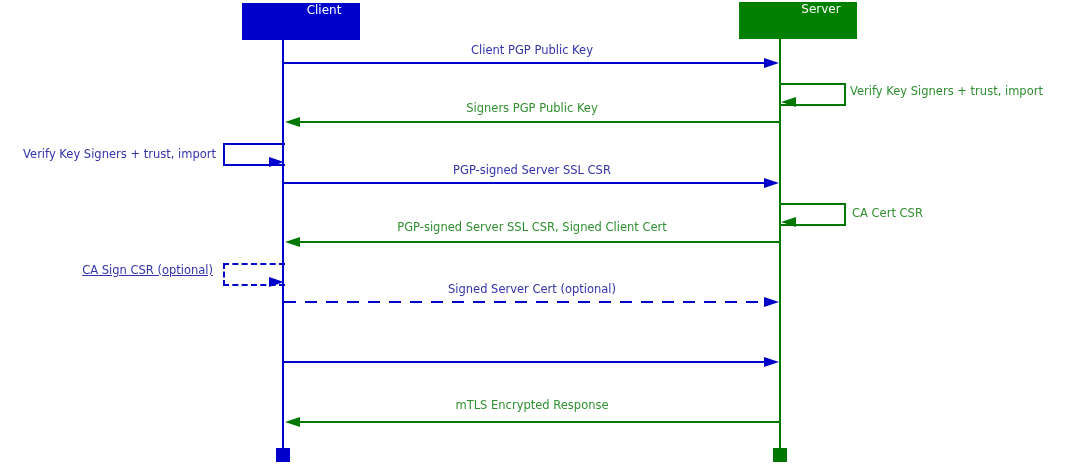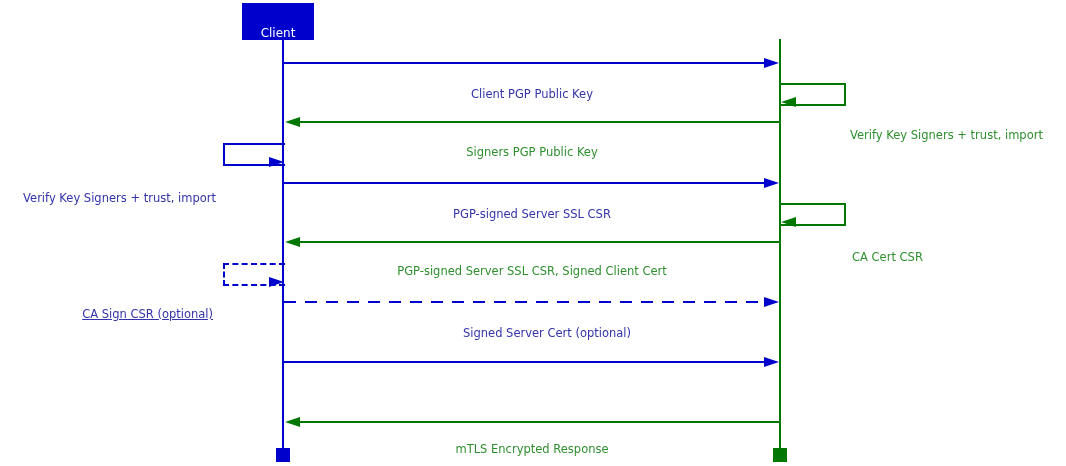--- a/index.html
+++ b/index.html
@@ -5,36 +5,35 @@
   html,body{margin:0;padding:0;background:#ffffff;}
   #stage{
     position:relative;
     width:1066px;height:466px;
     background:#ffffff;
     font-family:"DejaVu Sans", sans-serif;
     overflow:hidden;
   }
   .actor-box{
     position:absolute;
-    display:flex;align-items:flex-end;justify-content:center;
+    display:flex;align-items:flex-start;justify-content:center;
     color:#ffffff;
     font-size:12px;
-    width:72px;height:37px;
+    width:72px;height:37px;padding-left:46px;
   }
   .actor-client{left:242px;top:3px;background:#0000cc;}
   .actor-server{left:739px;top:2px;background:#008000;}
   .lifeline{position:absolute;width:2px;}
   .lifeline-client{left:282px;top:40px;height:408px;background:#0000cc;}
   .lifeline-server{left:779px;top:39px;height:409px;background:#007700;}
   .msg-label{
     position:absolute;
     font-size:11.5px;
     white-space:nowrap;
     line-height:14px;
-    margin-top:44px;
   }
   .t-blue{color:#3333aa;}
   .t-green{color:#2f8f2f;}
   .center-label{left:284px;width:496px;text-align:center;}
   .hline{position:absolute;height:2px;}
   .l-blue{background:#0000cc;}
   .l-green{background:#007700;}
   .l-dashed-blue{background:repeating-linear-gradient(90deg,#0000cc 0 12px,transparent 12px 21px);}
   .arr{position:absolute;width:0;height:0;}
   .arr-right{border-top:5px solid transparent;border-bottom:5px solid transparent;border-left:15px solid;}
@@ -50,20 +49,23 @@
   .loop-client-dashed{left:223px;border-top:2px dashed #0000cc;border-left:2px dashed #0000cc;border-bottom:2px dashed #0000cc;}
   .left-align-label{left:0;text-align:right;}
 </style>
 </head>
 <body>
 
 <div id="stage">
 
   <div class="actor-box actor-client">
     <span>Client</span>
+  </div>
+  <div class="actor-box actor-server">
+    <span>Server</span>
   </div>
 
   <div class="lifeline lifeline-client"></div>
   <div class="lifeline lifeline-server"></div>
   <div class="arr arr-down arr-blue" style="left:276px;top:448px;"></div>
   <div class="arr arr-down arr-green" style="left:773px;top:448px;"></div>
 
   <div class="msg-label t-blue center-label" style="top:43px;">Client PGP Public Key</div>
   <div class="hline l-blue" style="left:284px;top:62px;width:481px;"></div>
   <div class="arr arr-right arr-blue" style="left:764px;top:58px;"></div>
@@ -89,21 +91,21 @@
   <div class="msg-label t-green" style="left:852px;top:206px;">CA Cert CSR</div>
 
   <div class="msg-label t-green center-label" style="top:220px;">PGP-signed Server SSL CSR, Signed Client Cert</div>
   <div class="hline l-green" style="left:300px;top:241px;width:479px;"></div>
   <div class="arr arr-left arr-green" style="left:285px;top:237px;"></div>
 
   <div class="loop loop-client-dashed" style="top:263px;"></div>
   <div class="arr arr-right arr-blue" style="left:269px;top:277px;"></div>
   <div class="msg-label t-blue left-align-label" style="width:213px;top:263px;text-decoration:underline;">CA Sign CSR (optional)</div>
 
-  <div class="msg-label t-blue center-label" style="top:282px;padding-left:15px;">Signed Server Cert (optional)</div>
+  <div class="msg-label t-blue center-label" style="top:282px;">Signed Server Cert (optional)</div>
   <div class="hline l-dashed-blue" style="left:284px;top:301px;width:478px;"></div>
   <div class="arr arr-right arr-blue" style="left:764px;top:297px;"></div>
 
   <div class="hline l-blue" style="left:284px;top:361px;width:481px;"></div>
   <div class="arr arr-right arr-blue" style="left:764px;top:357px;"></div>
 
   <div class="msg-label t-green center-label" style="top:398px;">mTLS Encrypted Response</div>
   <div class="hline l-green" style="left:300px;top:421px;width:479px;"></div>
   <div class="arr arr-left arr-green" style="left:285px;top:417px;"></div>
 

